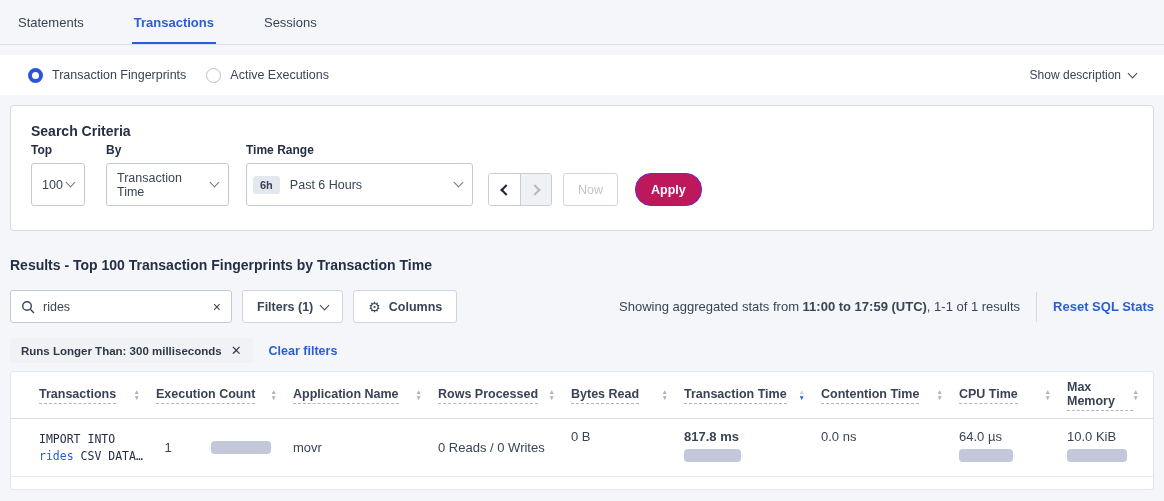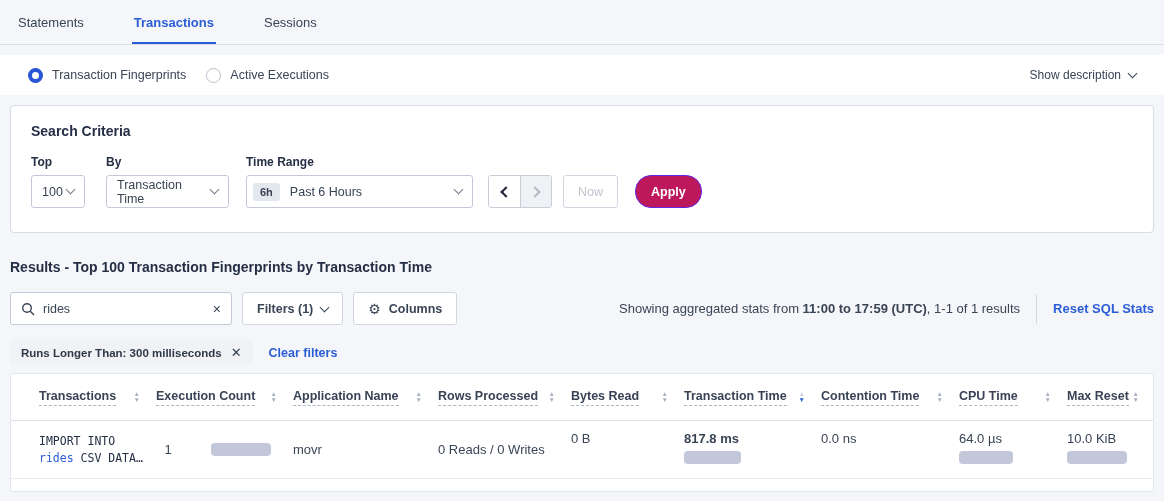--- a/index.html
+++ b/index.html
@@ -24,24 +24,24 @@
   .radio.unsel { border:1px solid #b9c0cc; }
   .radio-label { font-size:12.5px; color:#394455; }
   .show-desc { display:flex; align-items:center; gap:8px; font-size:12px; color:#394455; cursor:pointer; }
   .chev { width:7px; height:7px; border-right:1.6px solid #394455; border-bottom:1.6px solid #394455;
           transform:rotate(45deg); margin-top:-4px; }
   .chev.gray { border-color:#737b8a; }
   
   .criteria-card { background:#fff; border:1px solid #d6dbe5; border-radius:4px;
                    margin:10px 10px 0; padding:17px 20px 24px; }
   .criteria-title { font-size:14px; font-weight:bold; color:#242f45; }
-  .criteria-row { display:flex; align-items:flex-end; margin-top:16px; }
+  .criteria-row { display:flex; align-items:flex-end; margin-top:4px; }
   .field { display:flex; flex-direction:column; }
   .field-label { font-size:12px; font-weight:bold; color:#242f45; margin-bottom:6px; }
-  .select { height:33px; border:1px solid #c3c9d6; border-radius:3px; background:#fff;
+  .select { height:43px; border:1px solid #c3c9d6; border-radius:3px; background:#fff;
             display:flex; align-items:center; padding:0 10px; cursor:pointer; font-size:12.5px; color:#394455; }
   .select .chev { margin-left:auto; }
   .sel-top { width:54px; margin-right:21px; }
   .sel-by { width:123px; margin-right:17px; }
   .sel-range { width:227px; margin-right:15px; padding-left:6px; }
   .range-badge { background:#e3e7ee; color:#3a4356; font-weight:bold; font-size:11px;
                  border-radius:3px; padding:3px 7px; margin-right:10px; }
   .arrow-group { display:flex; height:33px; border:1px solid #c8cdd8; border-radius:3px; overflow:hidden; }
   .arrow-btn { width:31px; display:flex; align-items:center; justify-content:center; cursor:pointer; background:#fff; }
   .arrow-btn + .arrow-btn { border-left:1px solid #c8cdd8; }
@@ -247,21 +247,21 @@
         </span>
     </div>
     <div class="th">
       <span class="th-label">CPU Time</span>
       <span class="sort">
           <span class="up">▲</span>
           <span class="down">▼</span>
         </span>
     </div>
     <div class="th">
-      <span class="th-label">Max Reset</span>
+      <span class="th-label">Max Memory</span>
       <span class="sort">
           <span class="up">▲</span>
           <span class="down">▼</span>
         </span>
     </div>
   </div>
 
   <div class="tbl-grid trow">
     <div class="td">
       <span class="mono">IMPORT INTO</span>

